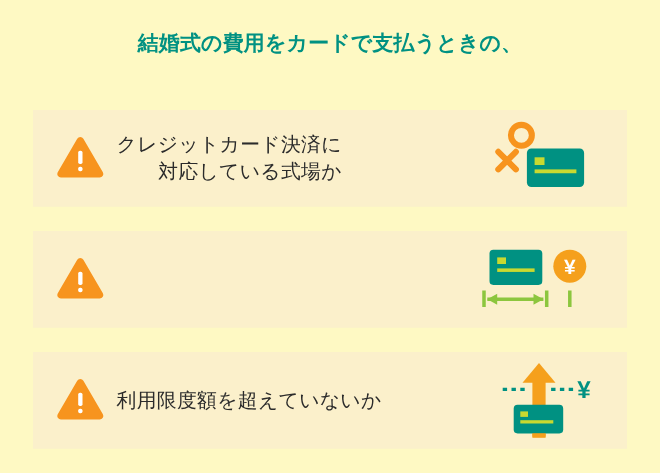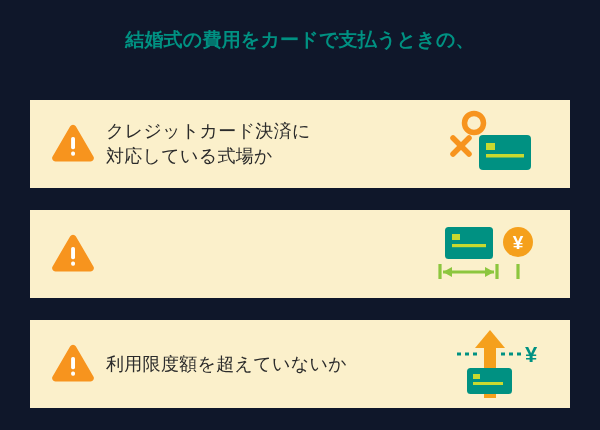--- a/index.html
+++ b/index.html
@@ -11,21 +11,21 @@
     height: 430px;
     background: #ffffff;
     font-family: "Liberation Sans", "DejaVu Sans", sans-serif;
     overflow: hidden;
     position: relative;
   }
   .page {
     width: 600px;
     height: 430px;
     position: relative;
-    background: #0f172a;
+    background: #fef9c3;
   }
   .title {
     width: 600px;
     text-align: center;
     color: #009182;
     font-size: 19px;
     font-weight: bold;
     line-height: 27px;
     letter-spacing: 0.2px;
     padding-top: 26px;
@@ -68,20 +68,21 @@
     position: relative;
   }
   .card-text {
     color: #2b2b2b;
     font-size: 18px;
     line-height: 25px;
     font-weight: normal;
     letter-spacing: 0.3px;
     white-space: pre-line;
     user-select: none;
+    text-align: right;
   }
   .card-3 .card-text {
     font-size: 18px;
   }
   .art {
     position: absolute;
     right: 14px;
     top: 0;
     height: 88px;
     width: 130px;

